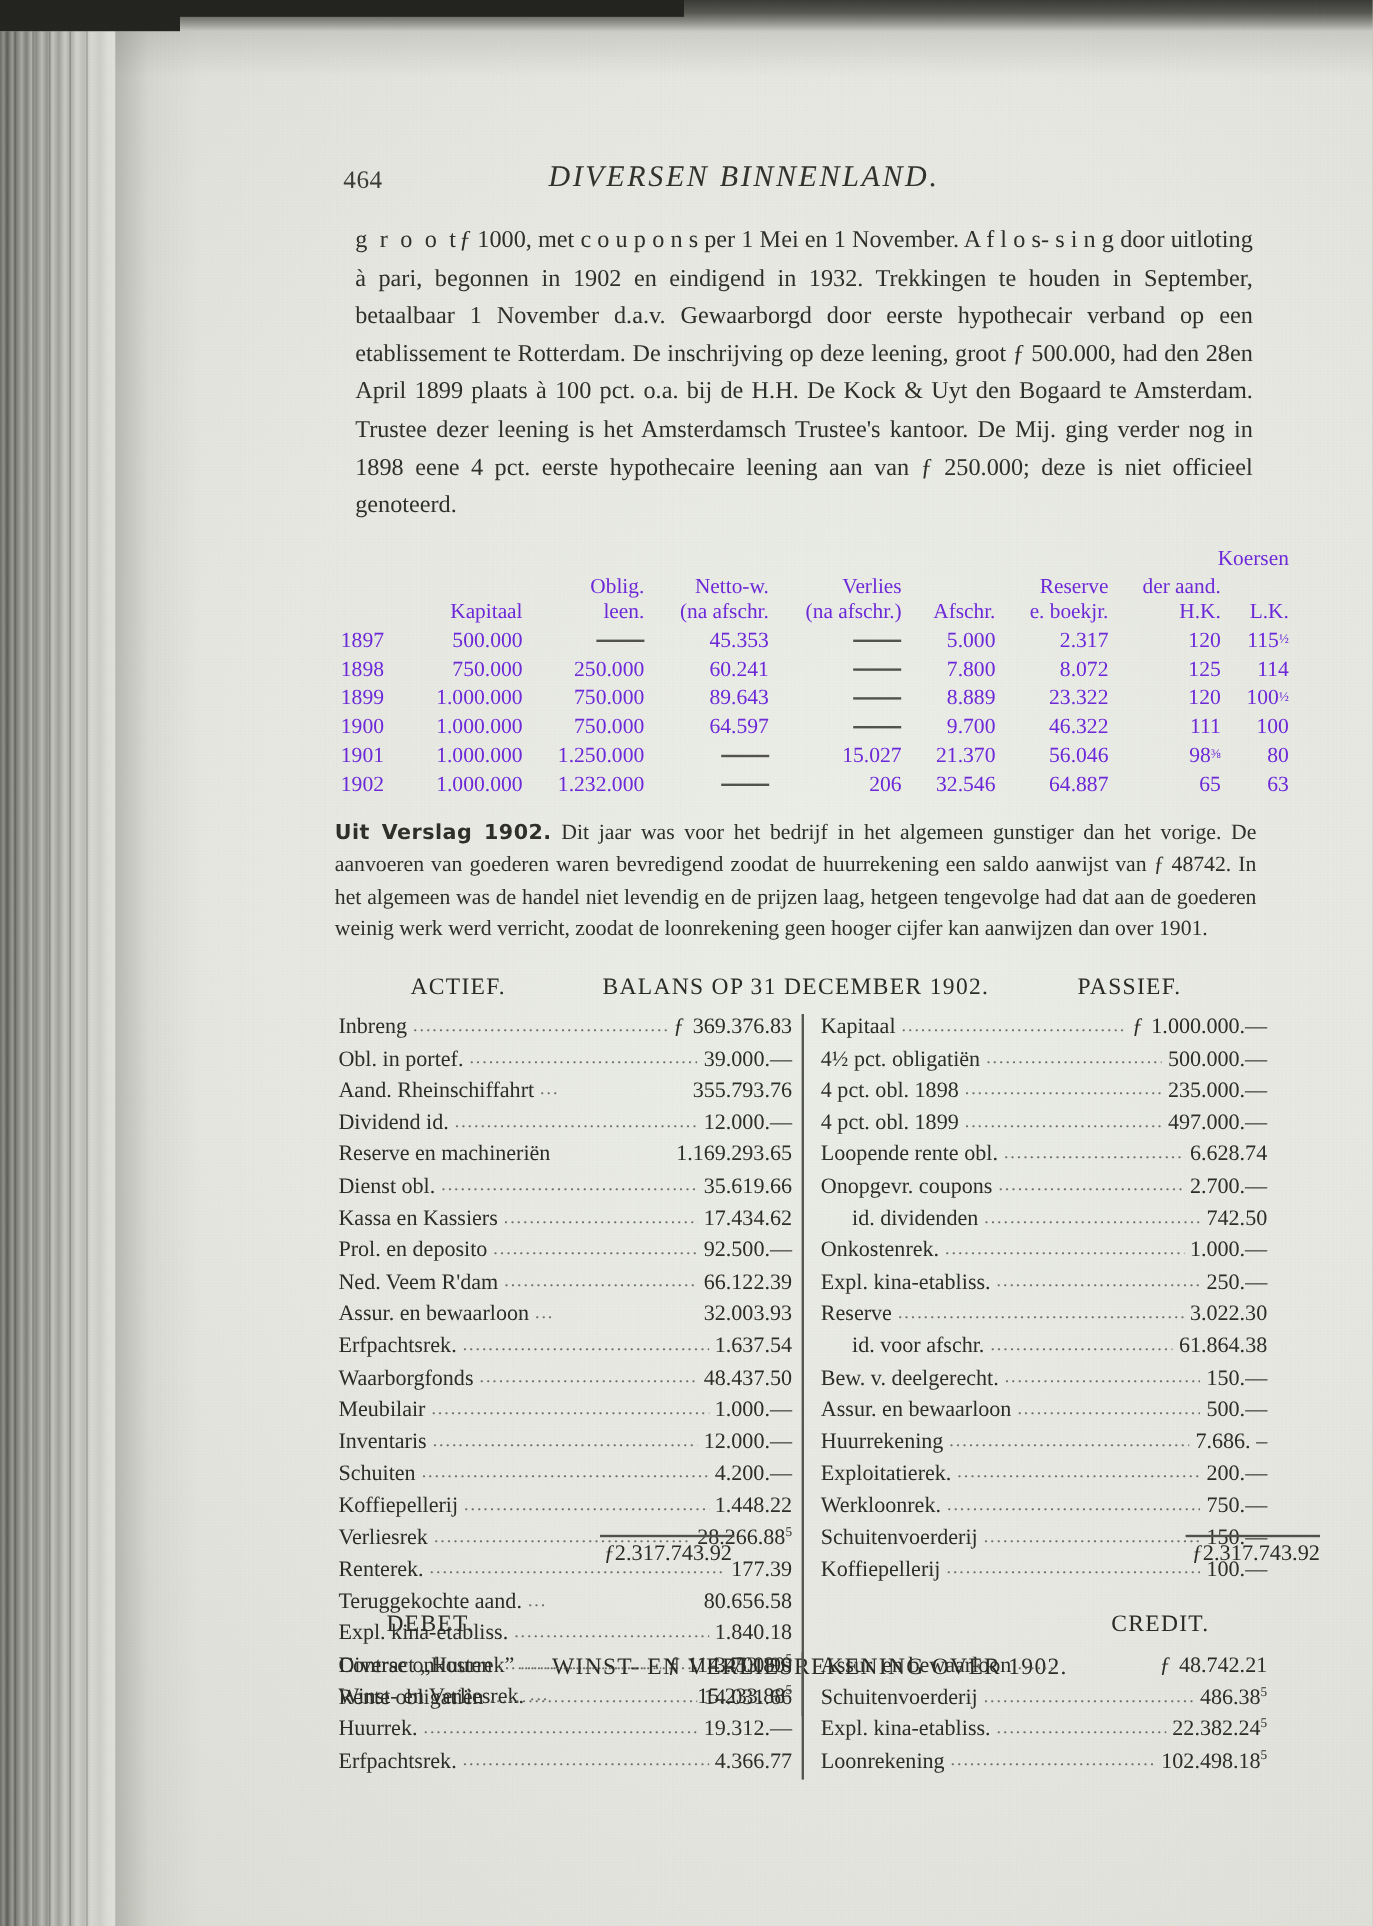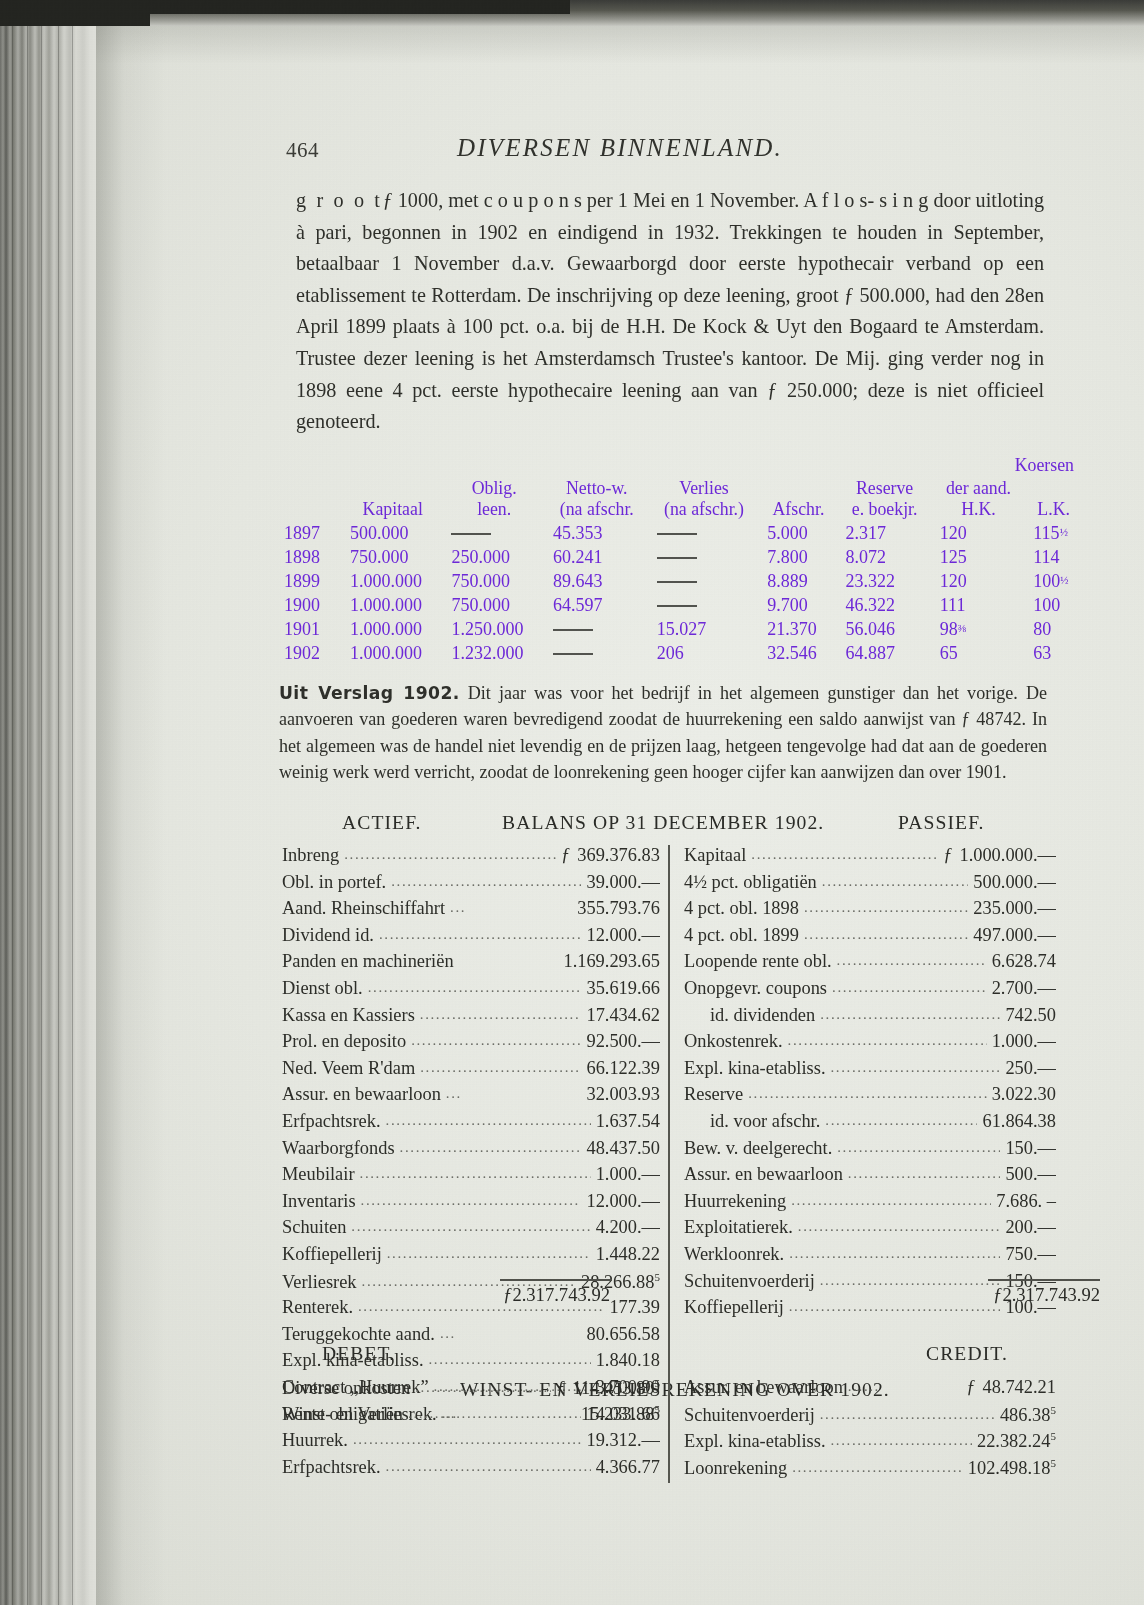--- a/index.html
+++ b/index.html
@@ -65,21 +65,21 @@
   #para1 .sp{letter-spacing:2.6px;}
   .flor{font-style:italic;font-family:"Liberation Serif",serif;}
 
   
   #stat{left:188px;top:478px;width:790px;font-size:17.4px;color:#6d28d9;}
   #stat table{border-collapse:collapse;width:100%;}
   #stat th{font-weight:normal;font-size:17.8px;padding:0 0 1px 0;
     vertical-align:bottom;line-height:21px;white-space:nowrap;}
   #stat td{padding:1.5px 0;white-space:nowrap;font-size:18px;}
   #stat .yr{text-align:left;width:66px;}
-  #stat .num{}
+  #stat .num{text-align:right;}
   #stat .pad{padding-right:16px;}
   .dash{display:inline-block;width:40px;border-bottom:2px solid #52534e;
          vertical-align:4px;}
   .frac{font-size:11px;vertical-align:3px;}
   #koersen-top{position:absolute;right:0;top:-23px;font-size:17.8px;}
 
   
   #para2{left:183px;top:680px;width:768px;font-size:18.1px;line-height:26.4px;
     text-align:justify;color:#2e2f2a;}
   #para2 b{font-family:"DejaVu Sans",sans-serif;font-size:17.2px;font-weight:bold;letter-spacing:.4px;}
@@ -280,21 +280,21 @@
             <span class="lab">Aand. Rheinschiffahrt</span>
             <span class="lead">...</span>
             <span class="val">355.793.76</span>
           </div>
           <div class="row">
             <span class="lab">Dividend id.</span>
             <span class="lead">............................................................</span>
             <span class="val">12.000.—</span>
           </div>
           <div class="row">
-            <span class="lab">Panden en machineriën</span>
+            <span class="lab">Reserve en machineriën</span>
             <span class="lead"></span>
             <span class="val">1.169.293.65</span>
           </div>
           <div class="row">
             <span class="lab">Dienst obl.</span>
             <span class="lead">............................................................</span>
             <span class="val">35.619.66</span>
           </div>
           <div class="row">
             <span class="lab">Kassa en Kassiers</span>

